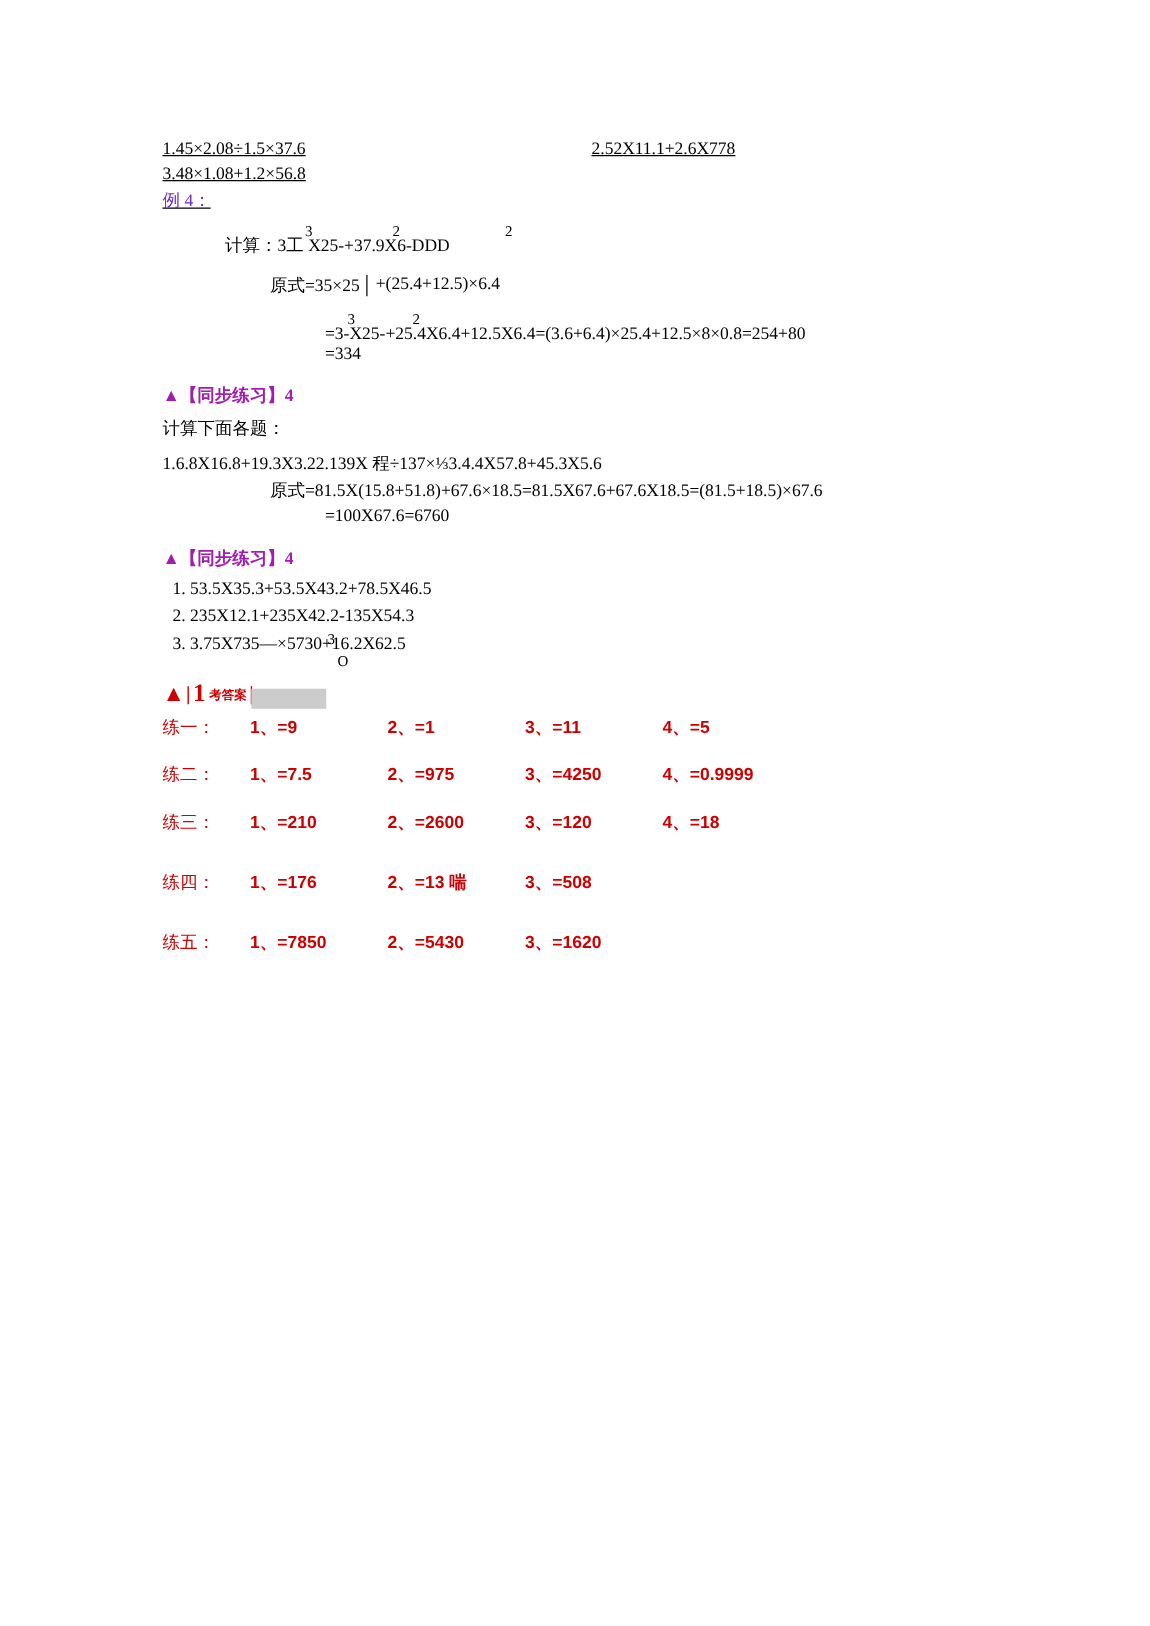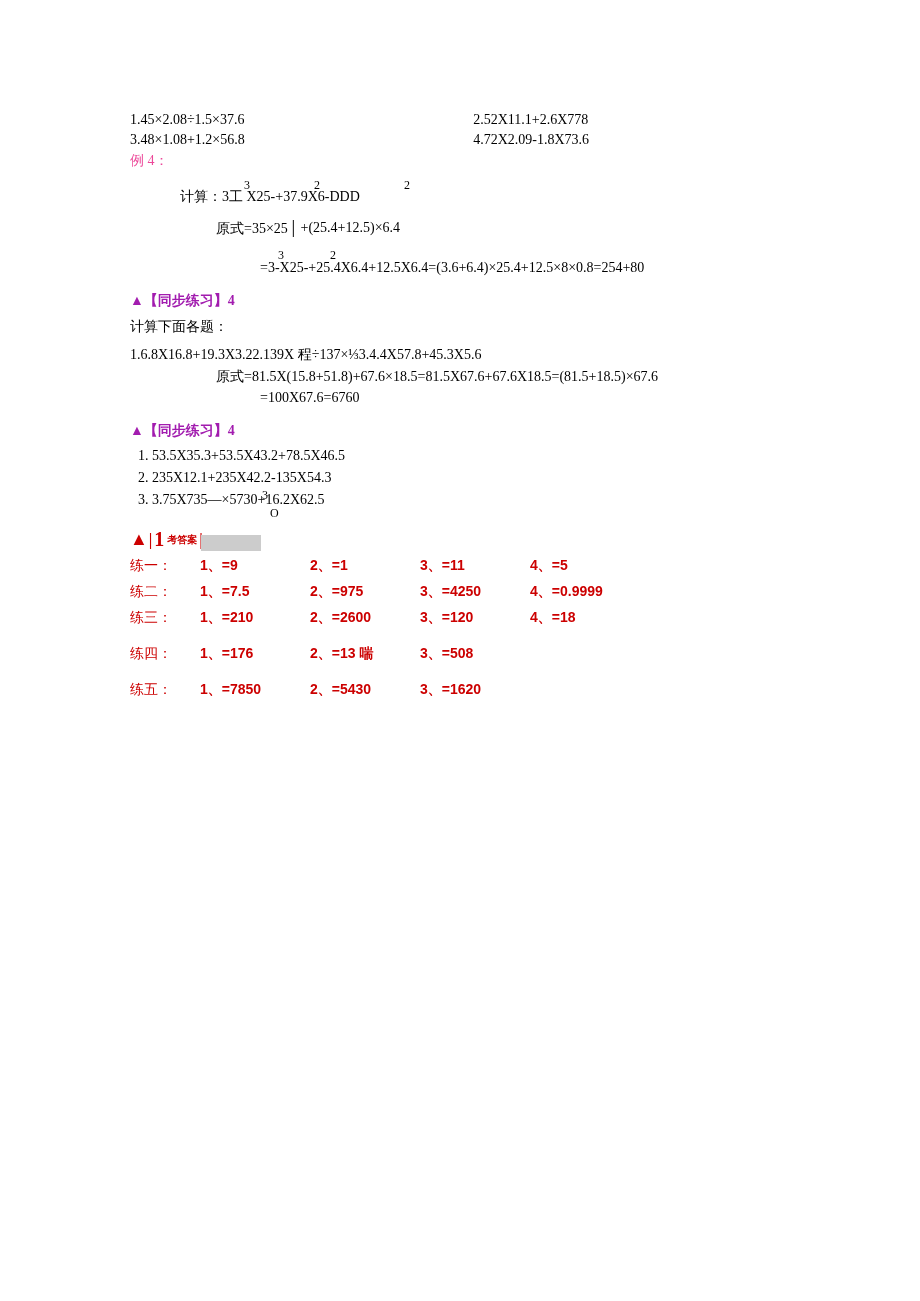--- a/index.html
+++ b/index.html
@@ -16,24 +16,25 @@
   .page {
     padding: 108px 130px 0 130px;
     position: relative;
   }
   .topcols {
     display: flex;
     justify-content: space-between;
   }
   .topcol {
     width: 48%;
+    text-decoration: underline;
   }
   .line { margin: 4px 0; }
   .red { color: #c00; }
-  .ex4label { color: #ec4899; margin-top: 2px; }
+  .ex4label { color: #6d28d9; margin-top: 2px; }
   .indent1 { margin-left: 50px; }
   .indent2 { margin-left: 86px; }
   .indent3 { margin-left: 130px; }
   .superline { position: relative; margin-top: 18px; }
   .sup { position: absolute; font-size: 12px; }
   .eqline { display: flex; align-items: flex-start; margin-top: 2px; }
   .vbar { font-family: Arial, sans-serif; margin: 0 2px; }
   .heading-red {
     color: #a21caf;
     font-weight: bold;
@@ -61,21 +62,21 @@
     width: 60px;
     height: 16px;
     background: #ccc;
     margin-left: -2px;
     align-self: flex-end;
   }
 
   .anstable {
     display: grid;
     grid-template-columns: 70px 110px 110px 110px 120px;
-    row-gap: 8px;
+    row-gap: 20px;
     color: #c00;
     font-weight: bold;
     font-family: Arial, sans-serif;
   }
   .anstable .rowlbl { font-family: "SimSun", serif; font-weight: normal; }
   .anstable .looserow { margin-top: 10px; }
 
 </style>
 </head>
 <body>
@@ -83,41 +84,41 @@
 <div class="page">
 
   <div class="topcols">
     <div class="topcol">
       <div class="line">1.45×2.08÷1.5×37.6</div>
       <div class="line">3.48×1.08+1.2×56.8</div>
       <div class="ex4label">例 4：</div>
     </div>
     <div class="topcol">
       <div class="line">2.52X11.1+2.6X778</div>
-      <div class="line">4.72X2.09-1.8X73.6</div>
     </div>
   </div>
 
   <div class="indent1 superline">
     <span class="sup" style="left:64px;top:-10px;">3</span>
     <span class="sup" style="left:134px;top:-10px;">2</span>
     <span class="sup" style="left:224px;top:-10px;">2</span>
     <span>计算：3</span><span>工 X25-+37.9X6-DDD</span>
   </div>
 
   <div class="indent2 eqline" style="margin-top:14px;">
     <span>原式=35×25</span>
     <span class="vbar">│</span>
     <span>+(25.4+12.5)×6.4</span>
   </div>
 
   <div class="indent3" style="position:relative;margin-top:22px;">
     <span class="sup" style="left:18px;top:-12px;">3</span>
     <span class="sup" style="left:70px;top:-12px;">2</span>
     <div>=3-X25-+25.4X6.4+12.5X6.4=(3.6+6.4)×25.4+12.5×8×0.8=254+80</div>
+    <div>=334</div>
   </div>
 
   <div class="heading-red">
     <span>▲【同步练习】4</span>
   </div>
   <div class="line">计算下面各题：</div>
   <div class="line" style="margin-top:10px;">1.6.8X16.8+19.3X3.22.139X 程÷137×⅓3.4.4X57.8+45.3X5.6</div>
 
   <div class="indent2" style="margin-top:4px;">原式=81.5X(15.8+51.8)+67.6×18.5=81.5X67.6+67.6X18.5=(81.5+18.5)×67.6</div>
   <div class="indent3" style="margin-top:4px;">=100X67.6=6760</div>

